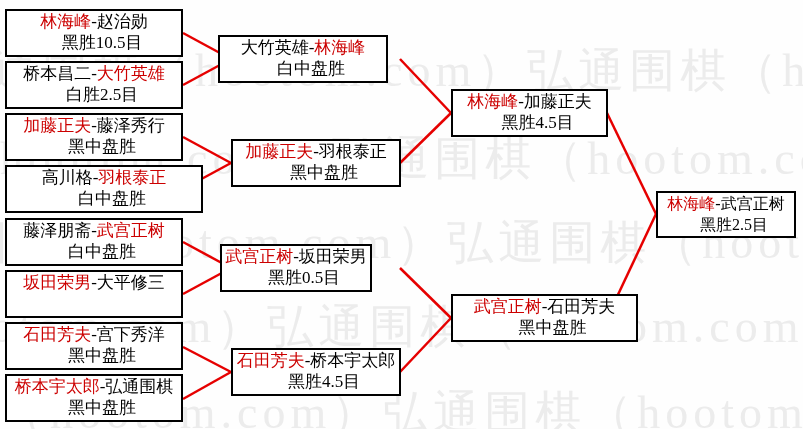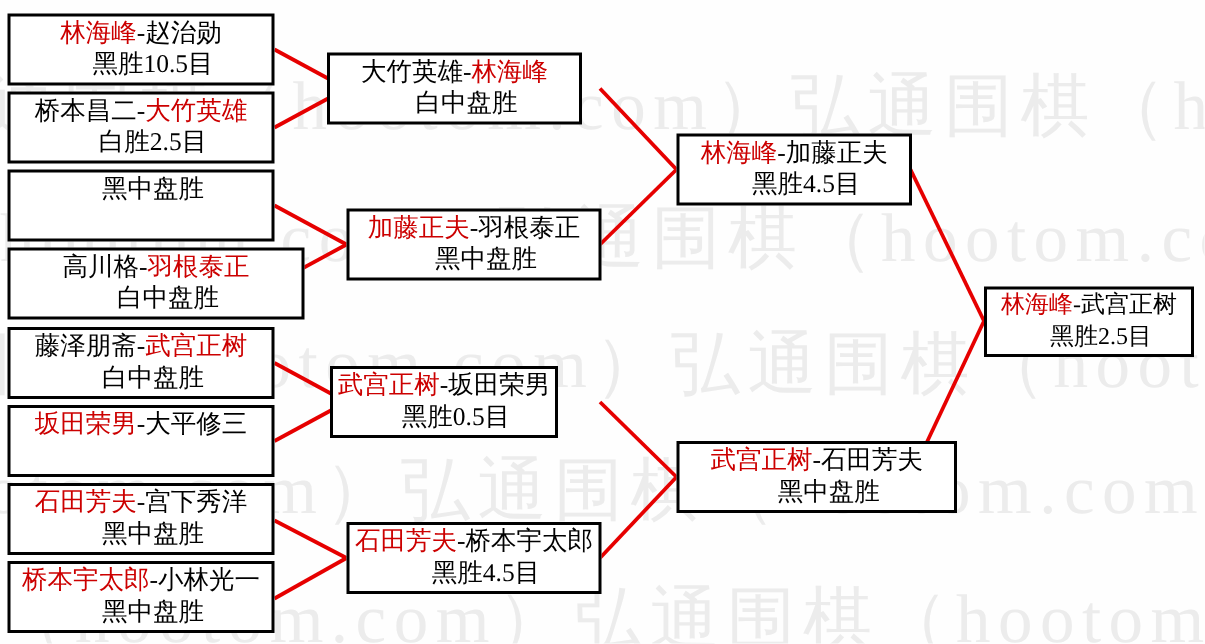--- a/index.html
+++ b/index.html
@@ -55,39 +55,40 @@
 
 <div class="match" style="left:5px;top:9px;width:178px;height:48px">
   <div class="pair"><span class="winner">林海峰</span><span>-</span><span>赵治勋</span></div>
   <div class="result">黑胜10.5目</div>
 </div>
 <div class="match" style="left:5px;top:61px;width:178px;height:48px">
   <div class="pair"><span>桥本昌二</span><span>-</span><span class="winner">大竹英雄</span></div>
   <div class="result">白胜2.5目</div>
 </div>
 <div class="match" style="left:5px;top:113px;width:178px;height:48px">
+  <div class="pair"><span class="winner">加藤正夫</span><span>-</span><span>藤泽秀行</span></div>
   <div class="result">黑中盘胜</div>
 </div>
 <div class="match" style="left:5px;top:165px;width:198px;height:48px">
   <div class="pair"><span>高川格</span><span>-</span><span class="winner">羽根泰正</span></div>
   <div class="result">白中盘胜</div>
 </div>
 <div class="match" style="left:5px;top:218px;width:178px;height:48px">
   <div class="pair"><span>藤泽朋斋</span><span>-</span><span class="winner">武宫正树</span></div>
   <div class="result">白中盘胜</div>
 </div>
 <div class="match" style="left:5px;top:270px;width:178px;height:48px">
   <div class="pair"><span class="winner">坂田荣男</span><span>-</span><span>大平修三</span></div>
 </div>
 <div class="match" style="left:5px;top:322px;width:178px;height:48px">
   <div class="pair"><span class="winner">石田芳夫</span><span>-</span><span>宫下秀洋</span></div>
   <div class="result">黑中盘胜</div>
 </div>
 <div class="match" style="left:5px;top:374px;width:178px;height:48px">
-  <div class="pair"><span class="winner">桥本宇太郎</span><span>-</span><span>小林光一</span></div>
+  <div class="pair"><span class="winner">桥本宇太郎</span><span>-</span><span>弘通围棋</span></div>
   <div class="result">黑中盘胜</div>
 </div>
 
 <div class="match" style="left:218px;top:35px;width:170px;height:48px">
   <div class="pair"><span>大竹英雄</span><span>-</span><span class="winner">林海峰</span></div>
   <div class="result">白中盘胜</div>
 </div>
 <div class="match" style="left:231px;top:139px;width:170px;height:48px">
   <div class="pair"><span class="winner">加藤正夫</span><span>-</span><span>羽根泰正</span></div>
   <div class="result">黑中盘胜</div>

